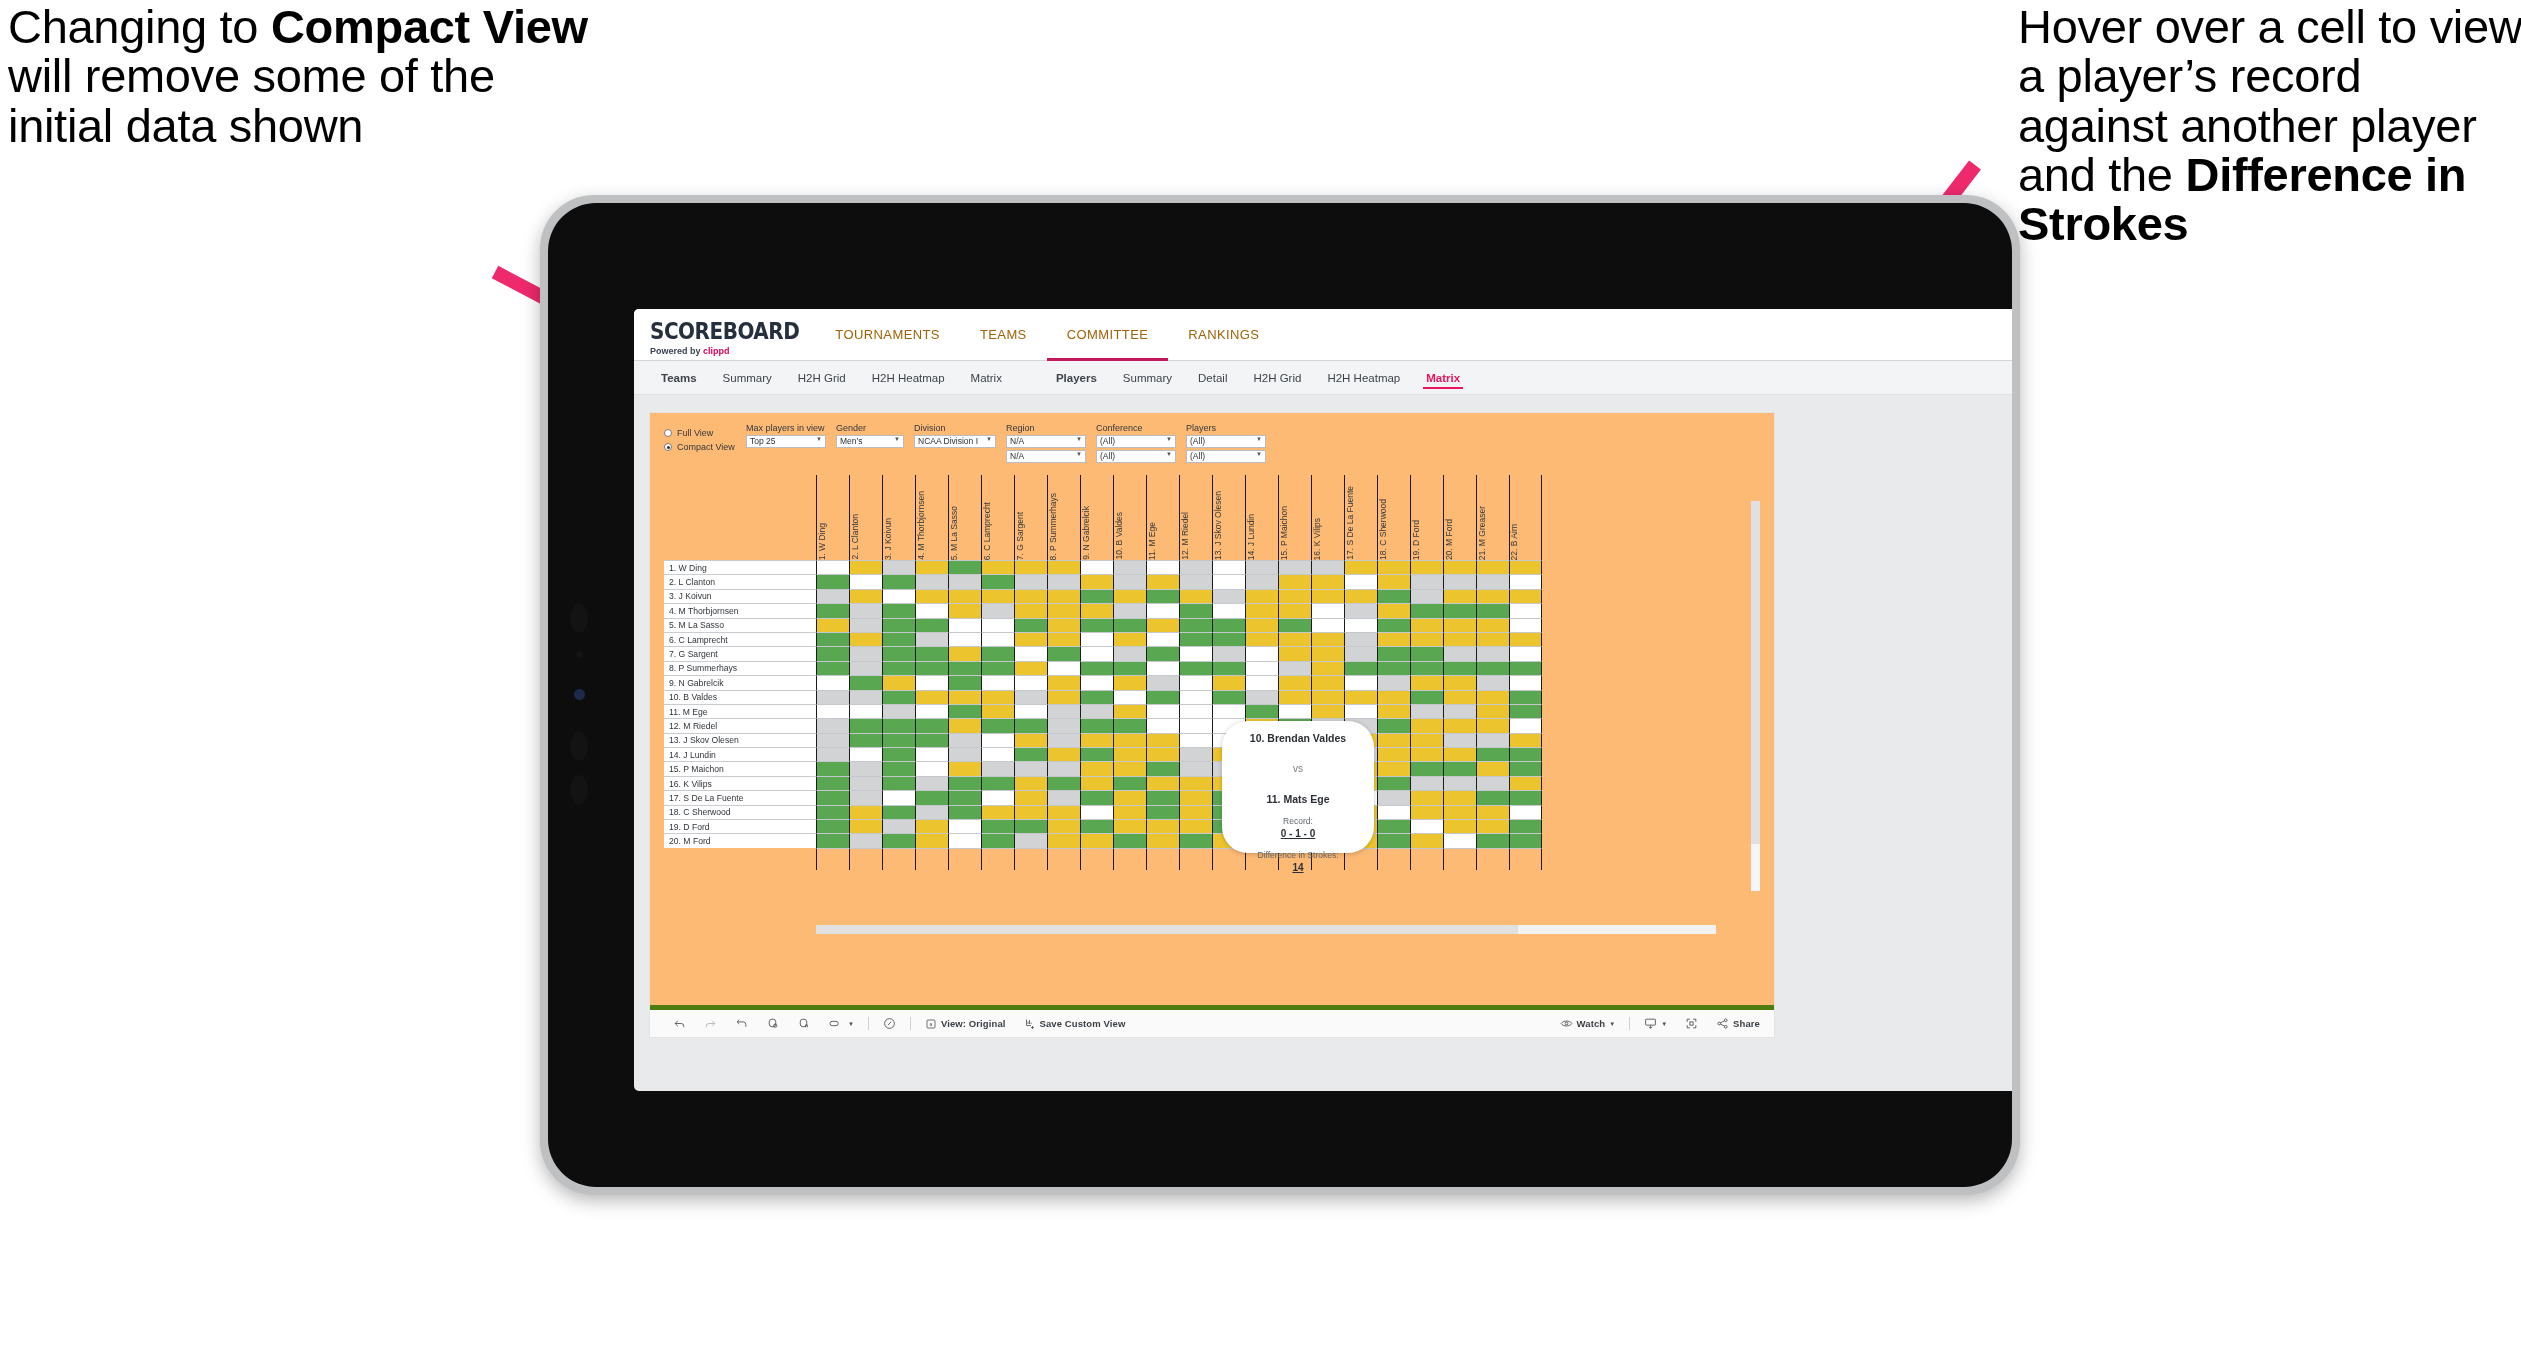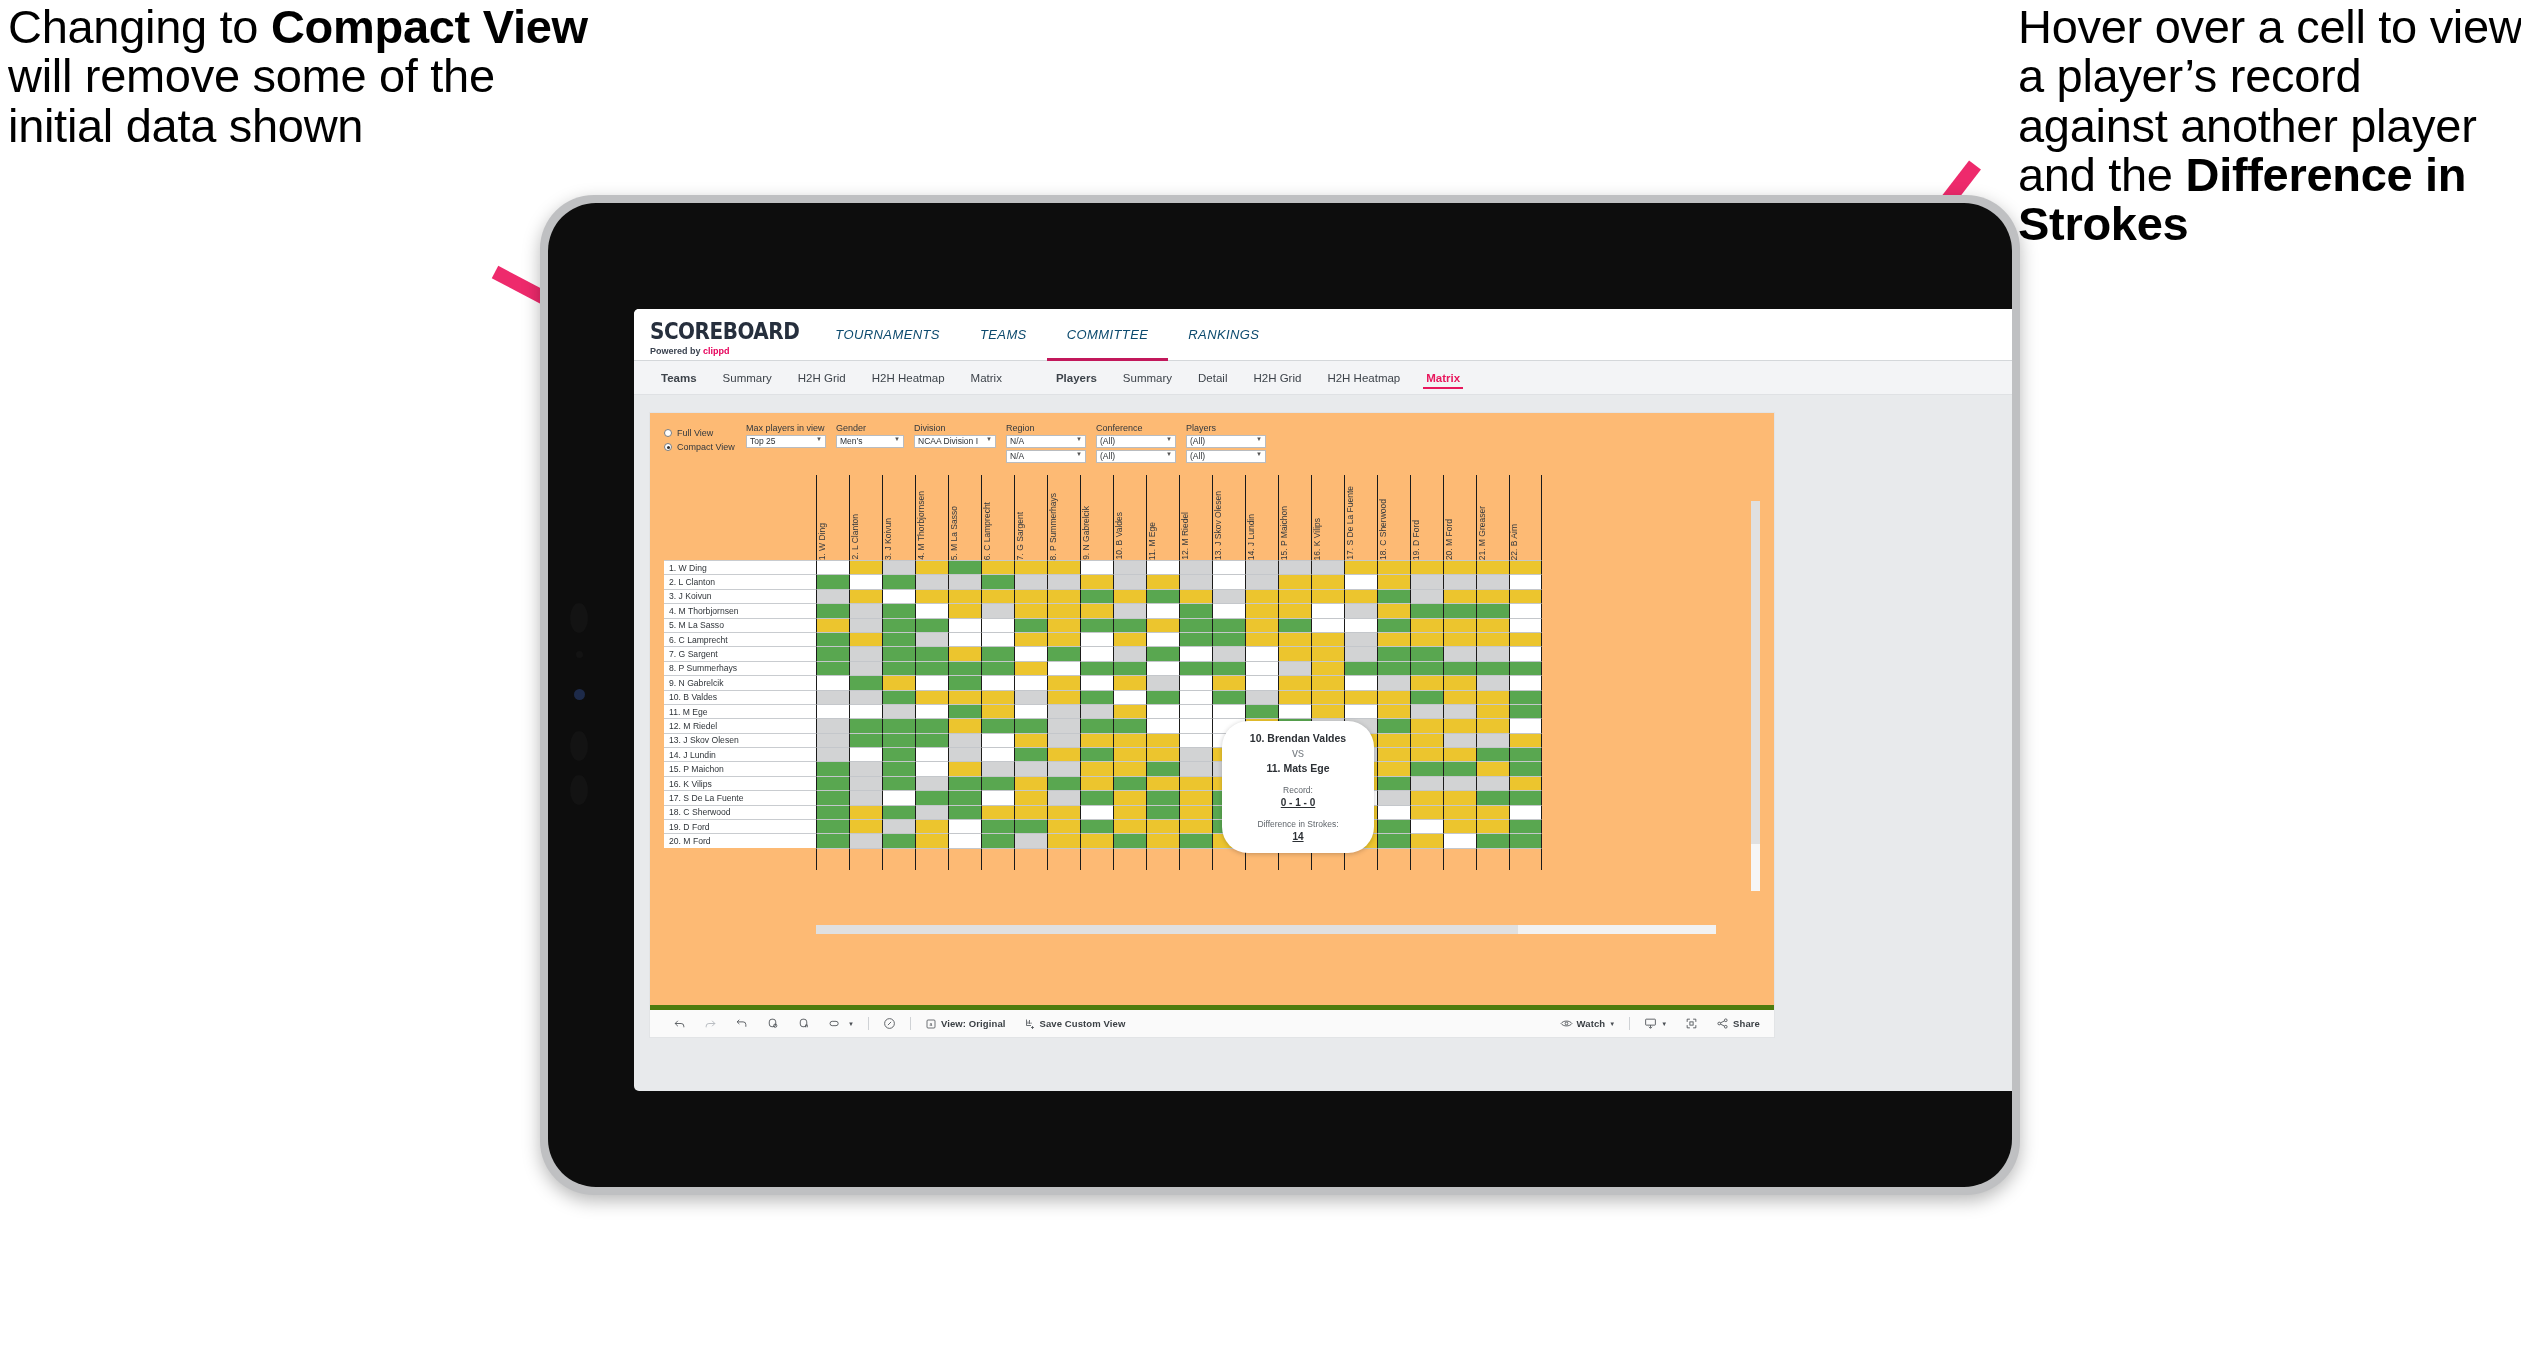--- a/index.html
+++ b/index.html
@@ -74,22 +74,22 @@
   #brand-word {
     font-family:"DejaVu Sans", sans-serif;
     font-weight:700; font-size:20px; letter-spacing:-0.5px;
     color:#262f3d; line-height:1;
     transform: scaleY(1.12); transform-origin: left center;
   }
   #brand-sub { font-size:9px; color:#3b4350; margin-top:5px; font-weight:600;}
   #brand-sub .clippd { color:#e6005a; font-weight:700; }
   .topnav-item {
     display:flex; align-items:center; padding:0 20px;
-    font-size:13px; color:#0c4a6e; letter-spacing:.4px;
-    position:relative; cursor:pointer;font-style:italic;
+    font-size:13px; color:#a16207; letter-spacing:.4px;
+    position:relative; cursor:pointer;
   }
   .topnav-item.active::after {
     content:""; position:absolute; left:0; right:0; bottom:-1px; height:3px; background:#c2185b;
   }
 
   
   #tabstrip {
     height:34px; background:#f3f4f6; display:flex; align-items:center;
     border-bottom:1px solid #dfe1e4; padding-left:14px; gap:0;
   }
@@ -172,21 +172,21 @@
   }
   #vscroll-thumb { width:100%; height:88%; background:#e0e0e0; }
 
   
   #tooltip {
     position:absolute; left:572px; top:308px; width:152px; height:132px;
     background:#ffffff; box-shadow:0 1px 5px rgba(0,0,0,.22);
     text-align:center; padding-top:11px; z-index:30;border-radius:26px;
   }
   #tooltip .tt-p { font-size:10.5px; font-weight:700; color:#2b2f34; }
-  #tooltip .tt-vs { font-size:12px; color:#7b8086; margin:2px 0; }
+  #tooltip .tt-vs { font-size:10px; color:#7b8086; margin:19px 0; }
   #tooltip .tt-cap { font-size:8.5px; color:#5f656b; margin-top:11px; }
   #tooltip .tt-val { font-size:10px; font-weight:700; color:#2b2f34; margin-top:2px;text-decoration:underline; }
 
   
   #toolbar {
     position:absolute; left:0; bottom:0; width:100%; height:32px;
     background:#fafafa; border-top:5px solid #4d7c0f;
     display:flex; align-items:center; padding-left:14px; gap:0;
     font-size:9.5px; color:#3a3f44;
   }

